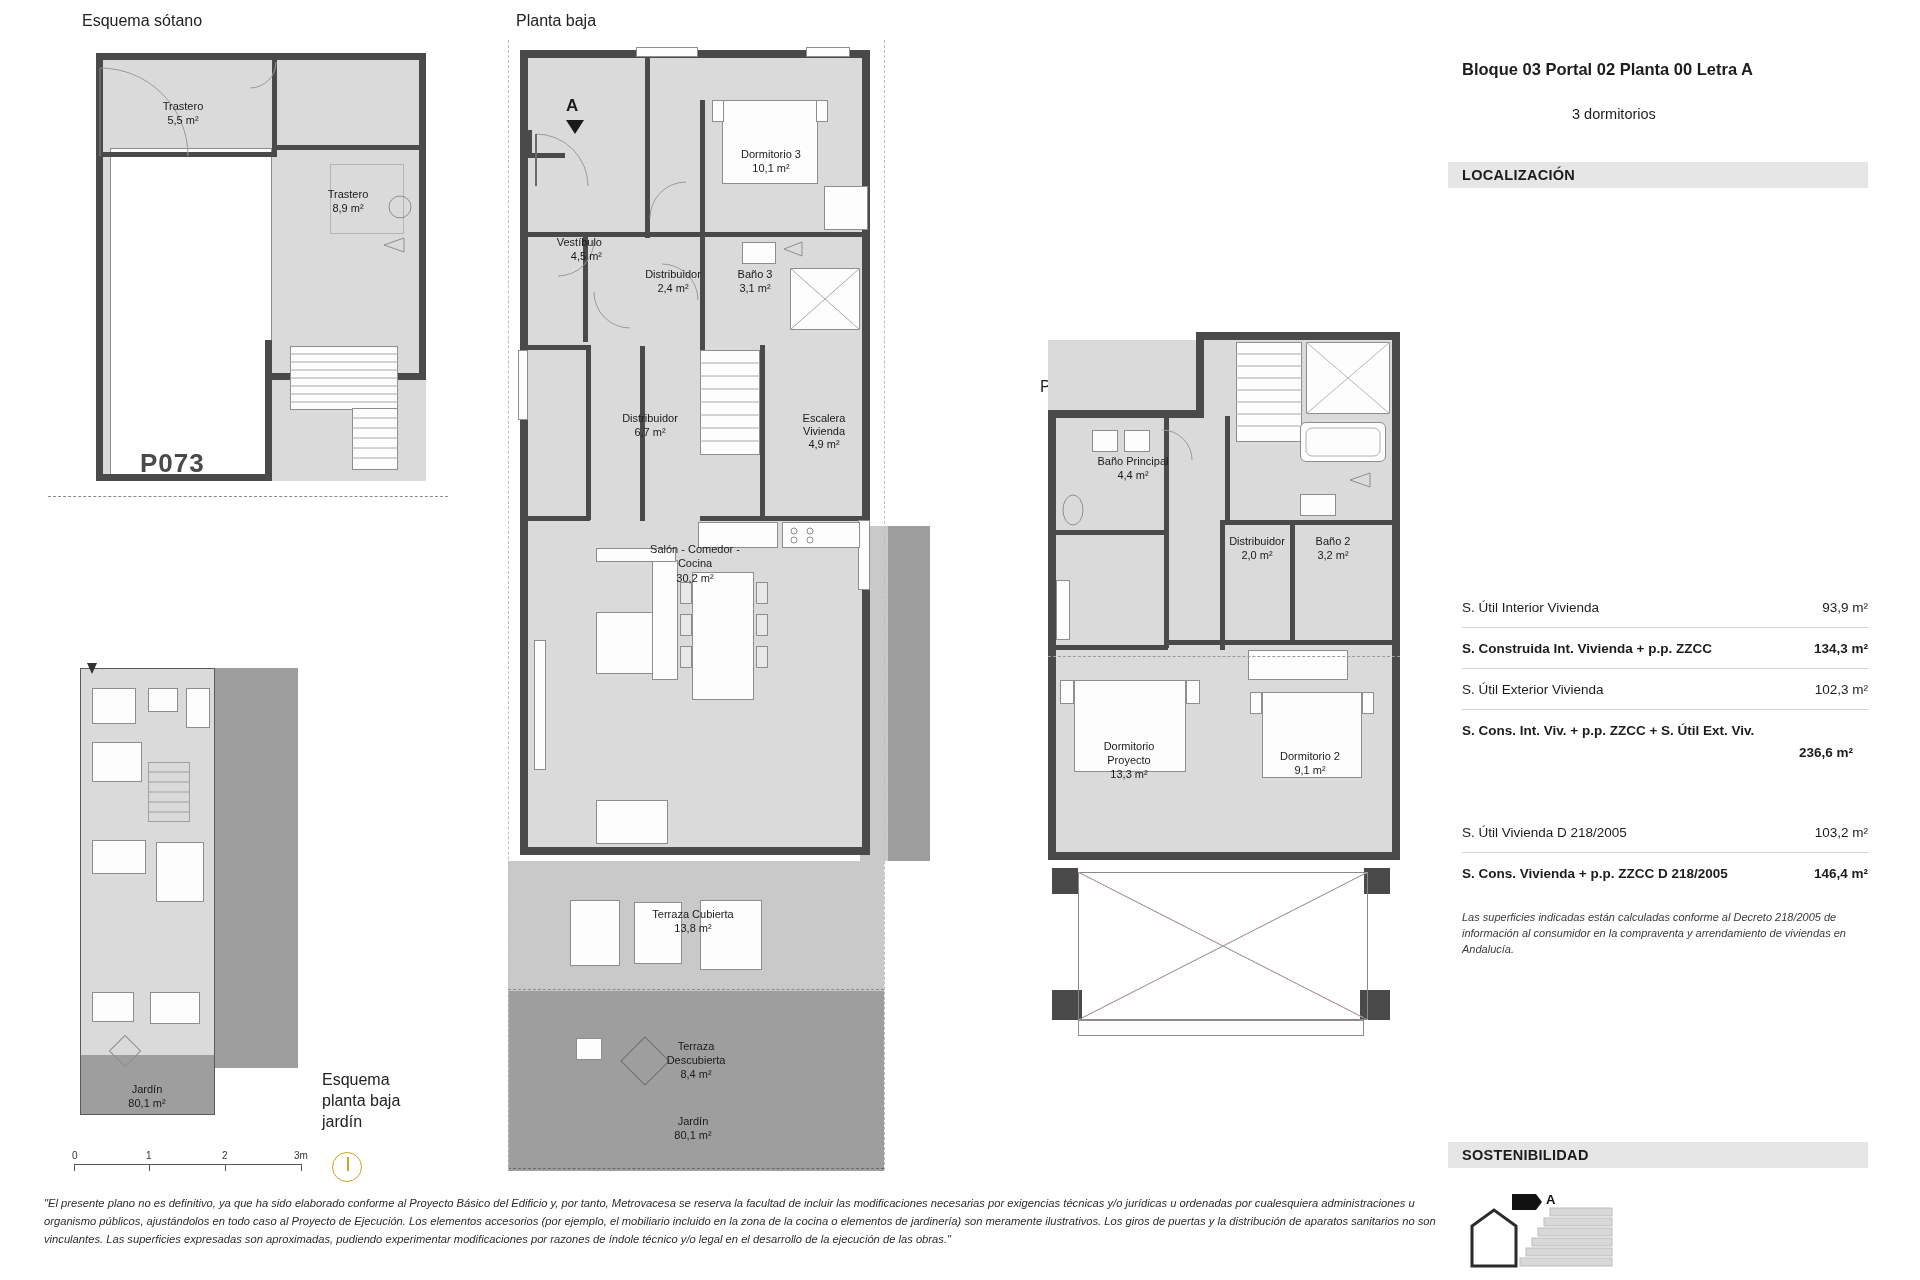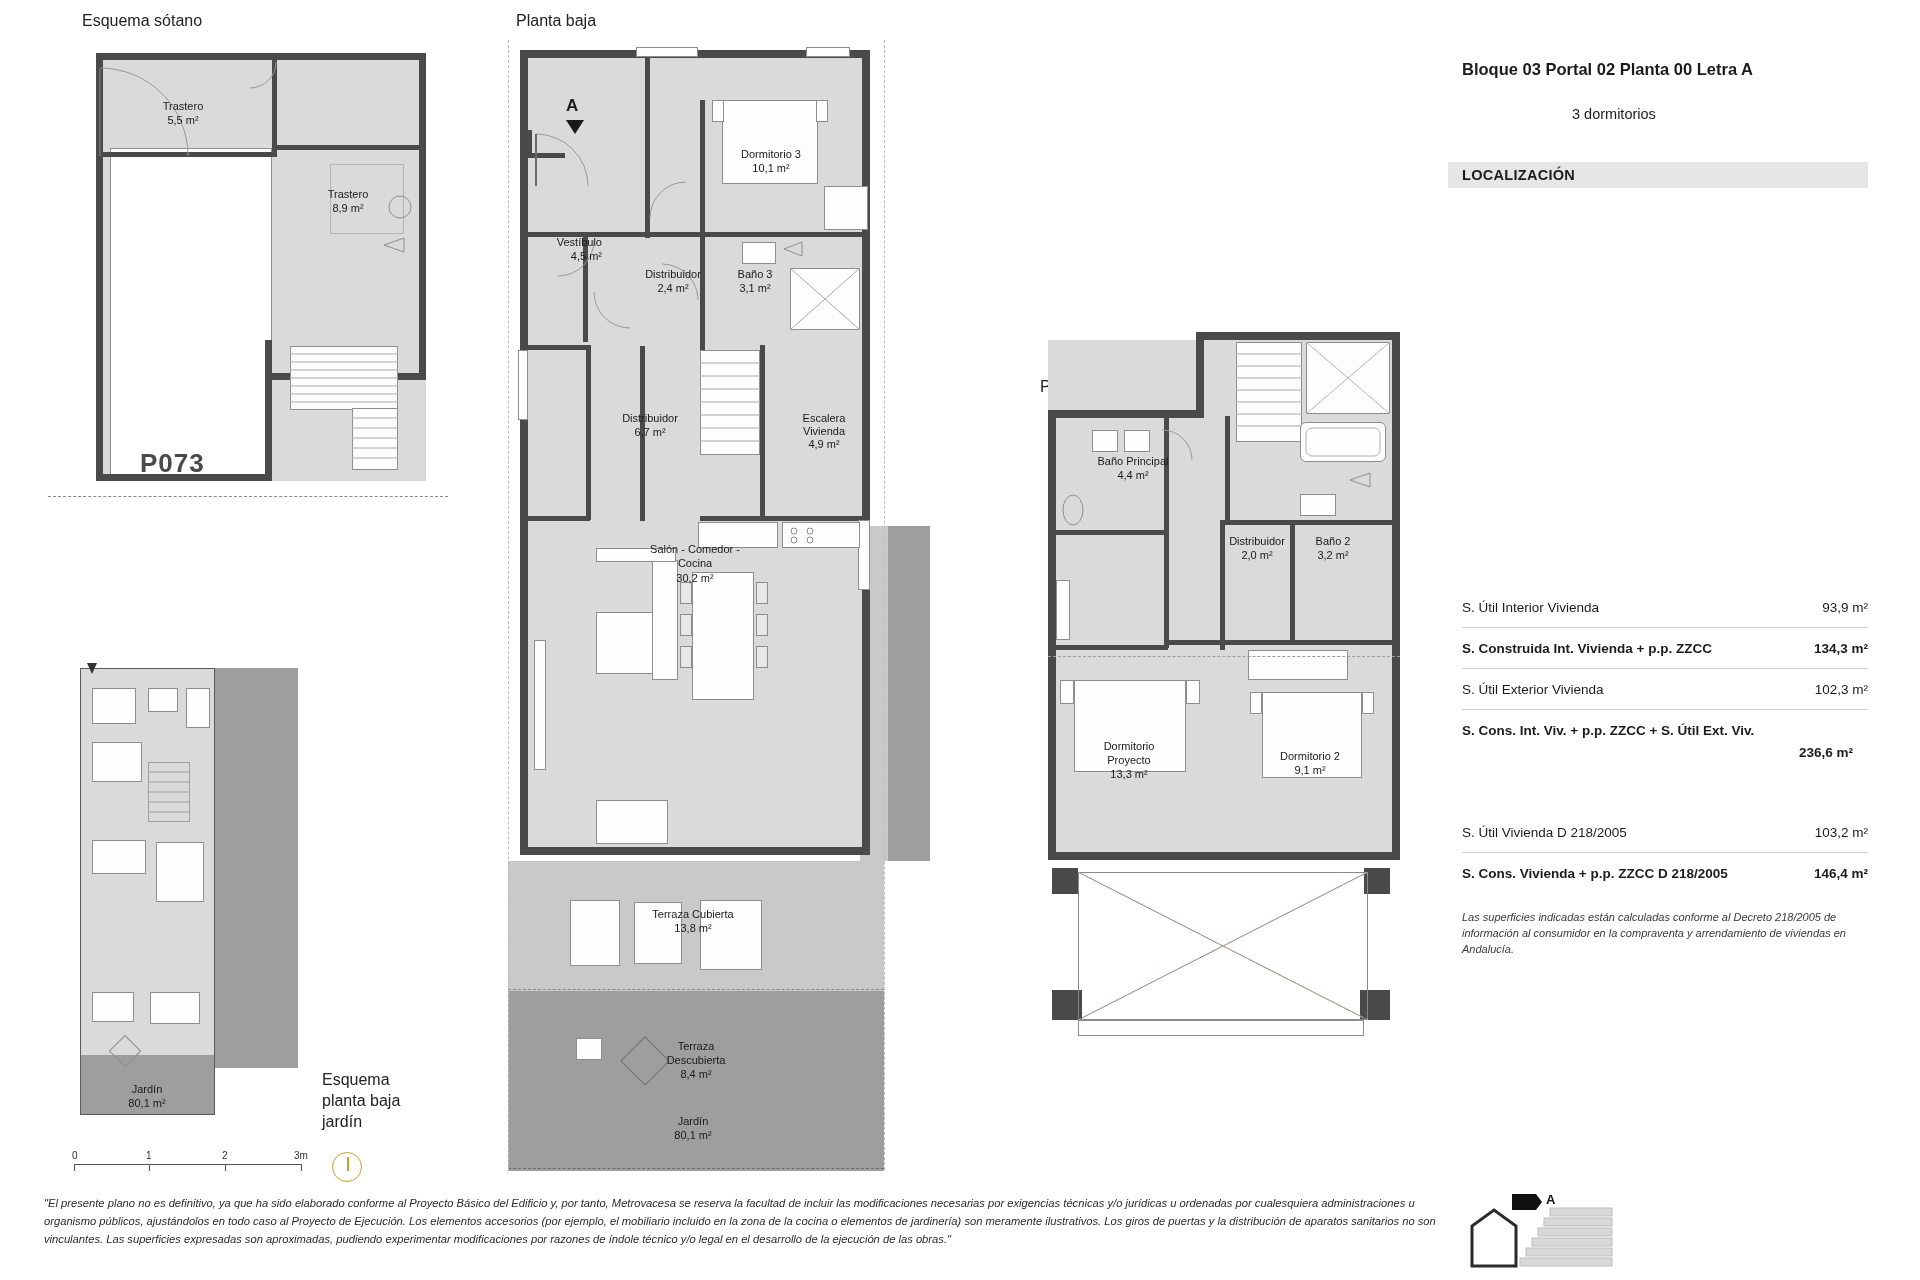--- a/index.html
+++ b/index.html
@@ -482,20 +482,23 @@
 
     <div class="rowtxt" style="left:14px; top:825px;">S. Útil Vivienda D 218/2005</div>
     <div class="rowval" style="left:260px; top:825px; width:160px;">103,2 m²</div>
     <div class="rowline" style="top:852px;"></div>
 
     <div class="rowtxt bold" style="left:14px; top:866px;">S. Cons. Vivienda + p.p. ZZCC D 218/2005</div>
     <div class="rowval bold" style="left:260px; top:866px; width:160px;">146,4 m²</div>
 
     <div class="note" style="left:14px; top:910px;">Las superficies indicadas están calculadas conforme al Decreto 218/2005 de información al consumidor en la compraventa y arrendamiento de viviendas en Andalucía.</div>
 
+    <div class="bar" style="top:1142px;">
+      <span>SOSTENIBILIDAD</span>
+    </div>
 
     <div class="susthouse" style="left:20px; top:1190px;">
       <svg width="180" height="80">
         <path d="M4,76 L4,36 L26,20 L48,36 L48,76 Z" fill="none" stroke="#2b2b2b" stroke-width="3"></path>
         <g fill="#d8d8d8" stroke="#bdbdbd">
           <rect x="52" y="68" width="92" height="8"></rect>
           <rect x="58" y="58" width="86" height="8"></rect>
           <rect x="64" y="48" width="80" height="8"></rect>
           <rect x="70" y="38" width="74" height="8"></rect>
           <rect x="76" y="28" width="68" height="8"></rect>

